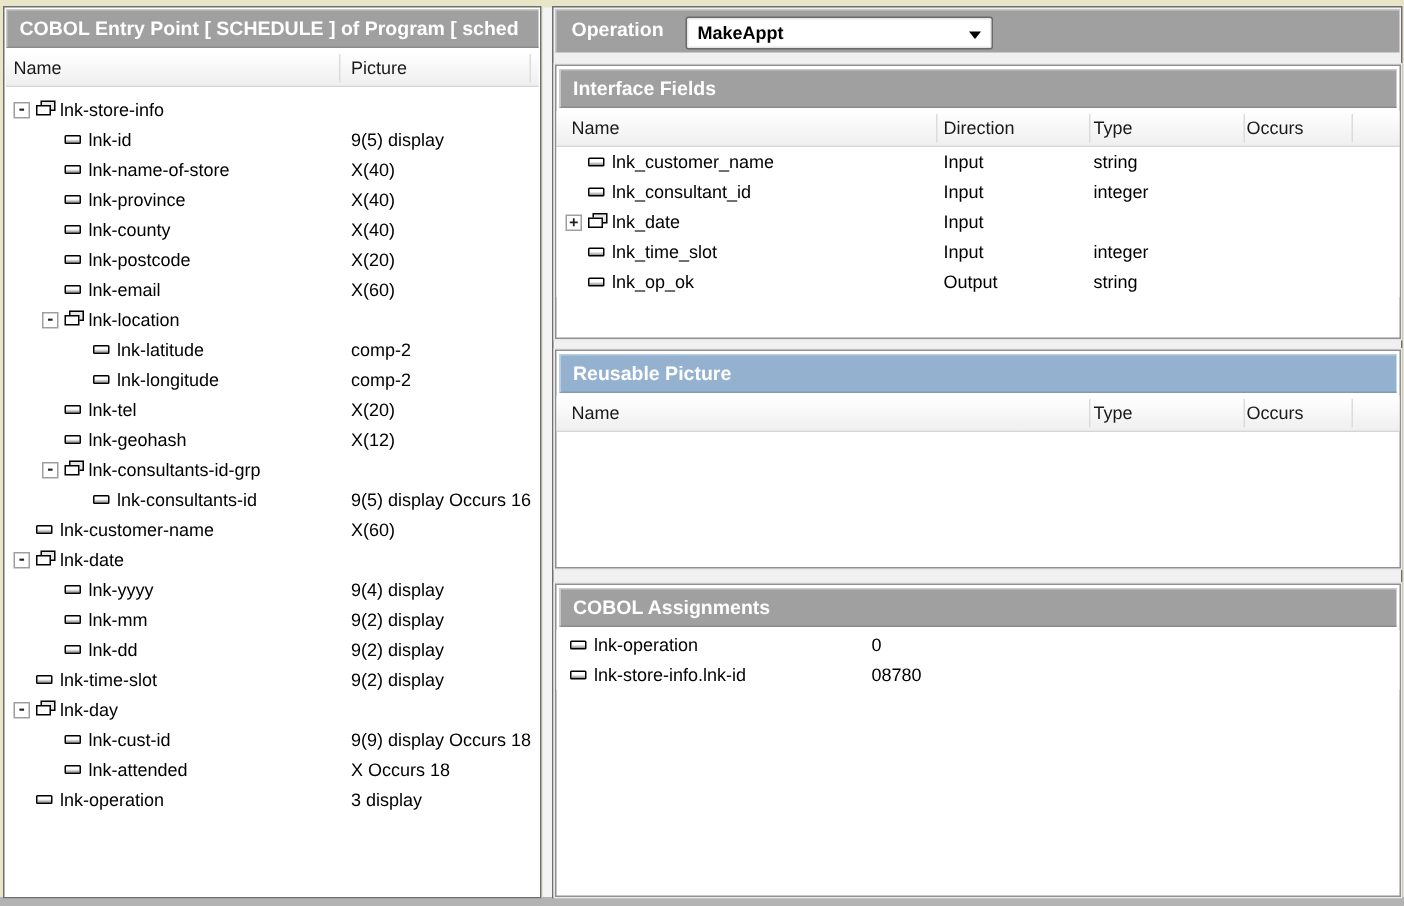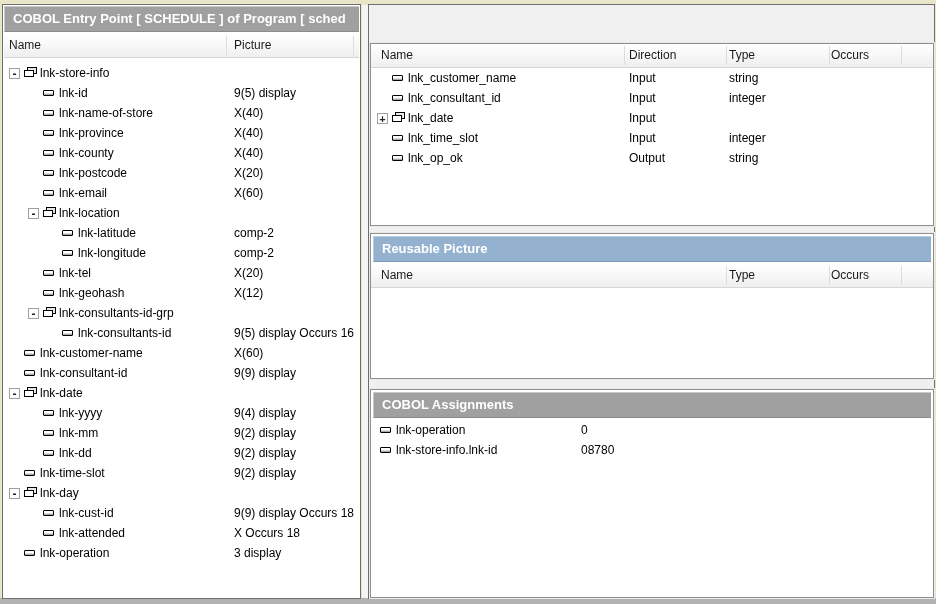--- a/index.html
+++ b/index.html
@@ -222,27 +222,20 @@
       </div>
       <div class="trow">
         <span class="ind" style="width: 0px;"></span>
         <span class="exp hidden-exp"></span>
         <span class="ticon icon-leaf"></span>
         <span class="tlabel">lnk-customer-name</span>
         <span class="tpic">X(60)</span>
       </div>
       <div class="trow">
         <span class="ind" style="width: 0px;"></span>
-        <span class="exp hidden-exp"></span>
-        <span class="ticon icon-leaf"></span>
-        <span class="tlabel">lnk-consultant-id</span>
-        <span class="tpic">9(9) display</span>
-      </div>
-      <div class="trow">
-        <span class="ind" style="width: 0px;"></span>
         <span class="exp">-</span>
         <span class="ticon icon-group"></span>
         <span class="tlabel">lnk-date</span>
         <span class="tpic"></span>
       </div>
       <div class="trow">
         <span class="ind" style="width: 19px;"></span>
         <span class="exp hidden-exp"></span>
         <span class="ticon icon-leaf"></span>
         <span class="tlabel">lnk-yyyy</span>
@@ -295,22 +288,30 @@
         <span class="exp hidden-exp"></span>
         <span class="ticon icon-leaf"></span>
         <span class="tlabel">lnk-operation</span>
         <span class="tpic">3 display</span>
       </div>
     </div>
 </div>
 
 <div class="panel" id="right-panel">
 
+  <div id="op-bar">
+    <span id="op-label">Operation</span>
+    <div class="combo">
+      <span class="combo-text">MakeAppt</span>
+      <span class="combo-arrow"></span>
+    </div>
+  </div>
 
   <div class="section rt" id="sec-interface">
+    <div class="bar sec-title">Interface Fields</div>
     <div class="colhead">
       <span class="ch" style="left:10px">Name</span>
       <span class="ch" style="left:258px">Direction</span>
       <span class="ch" style="left:358px">Type</span>
       <span class="ch" style="left:460px">Occurs</span>
       <span class="sep" style="left:253px"></span>
       <span class="sep" style="left:355px"></span>
       <span class="sep" style="left:458px"></span>
       <span class="sep" style="left:530px"></span>
     </div>

